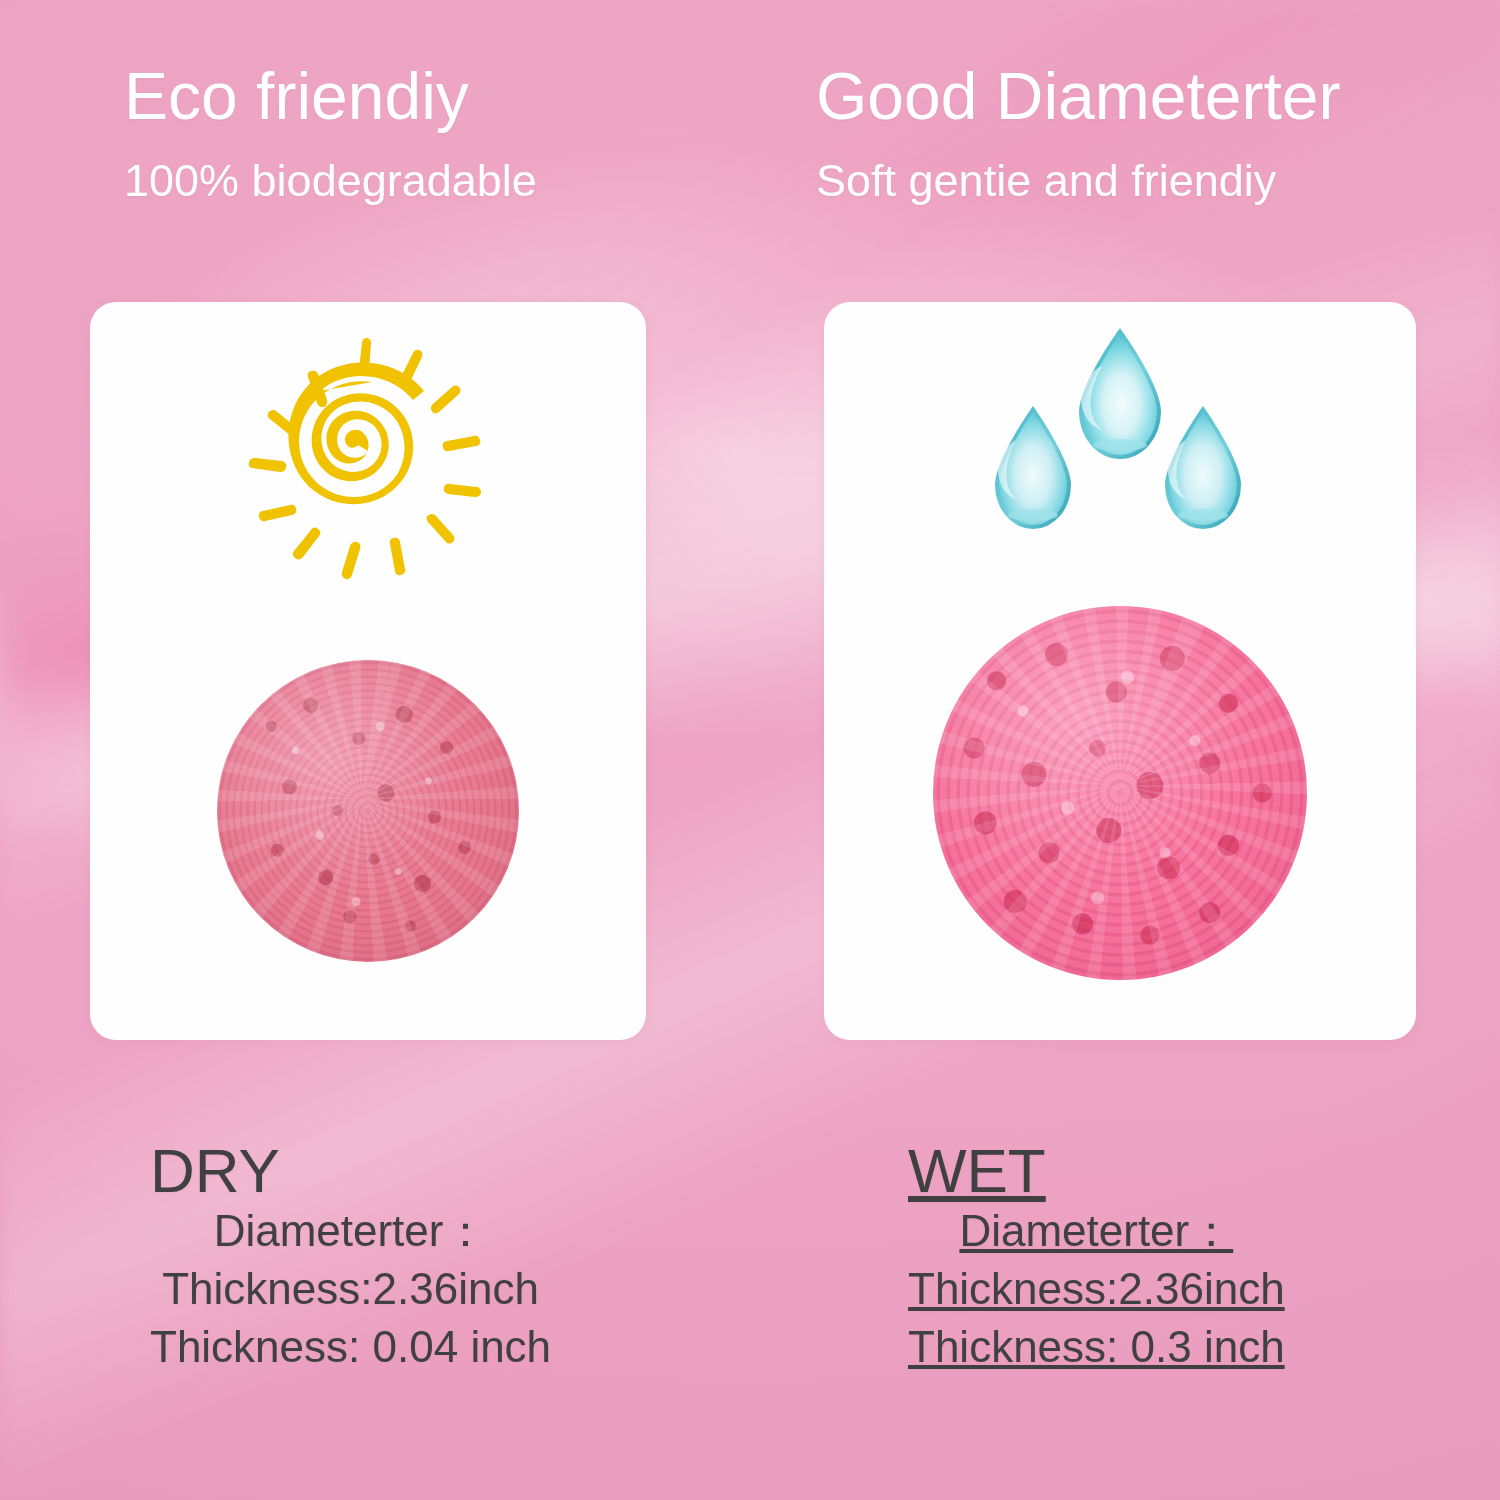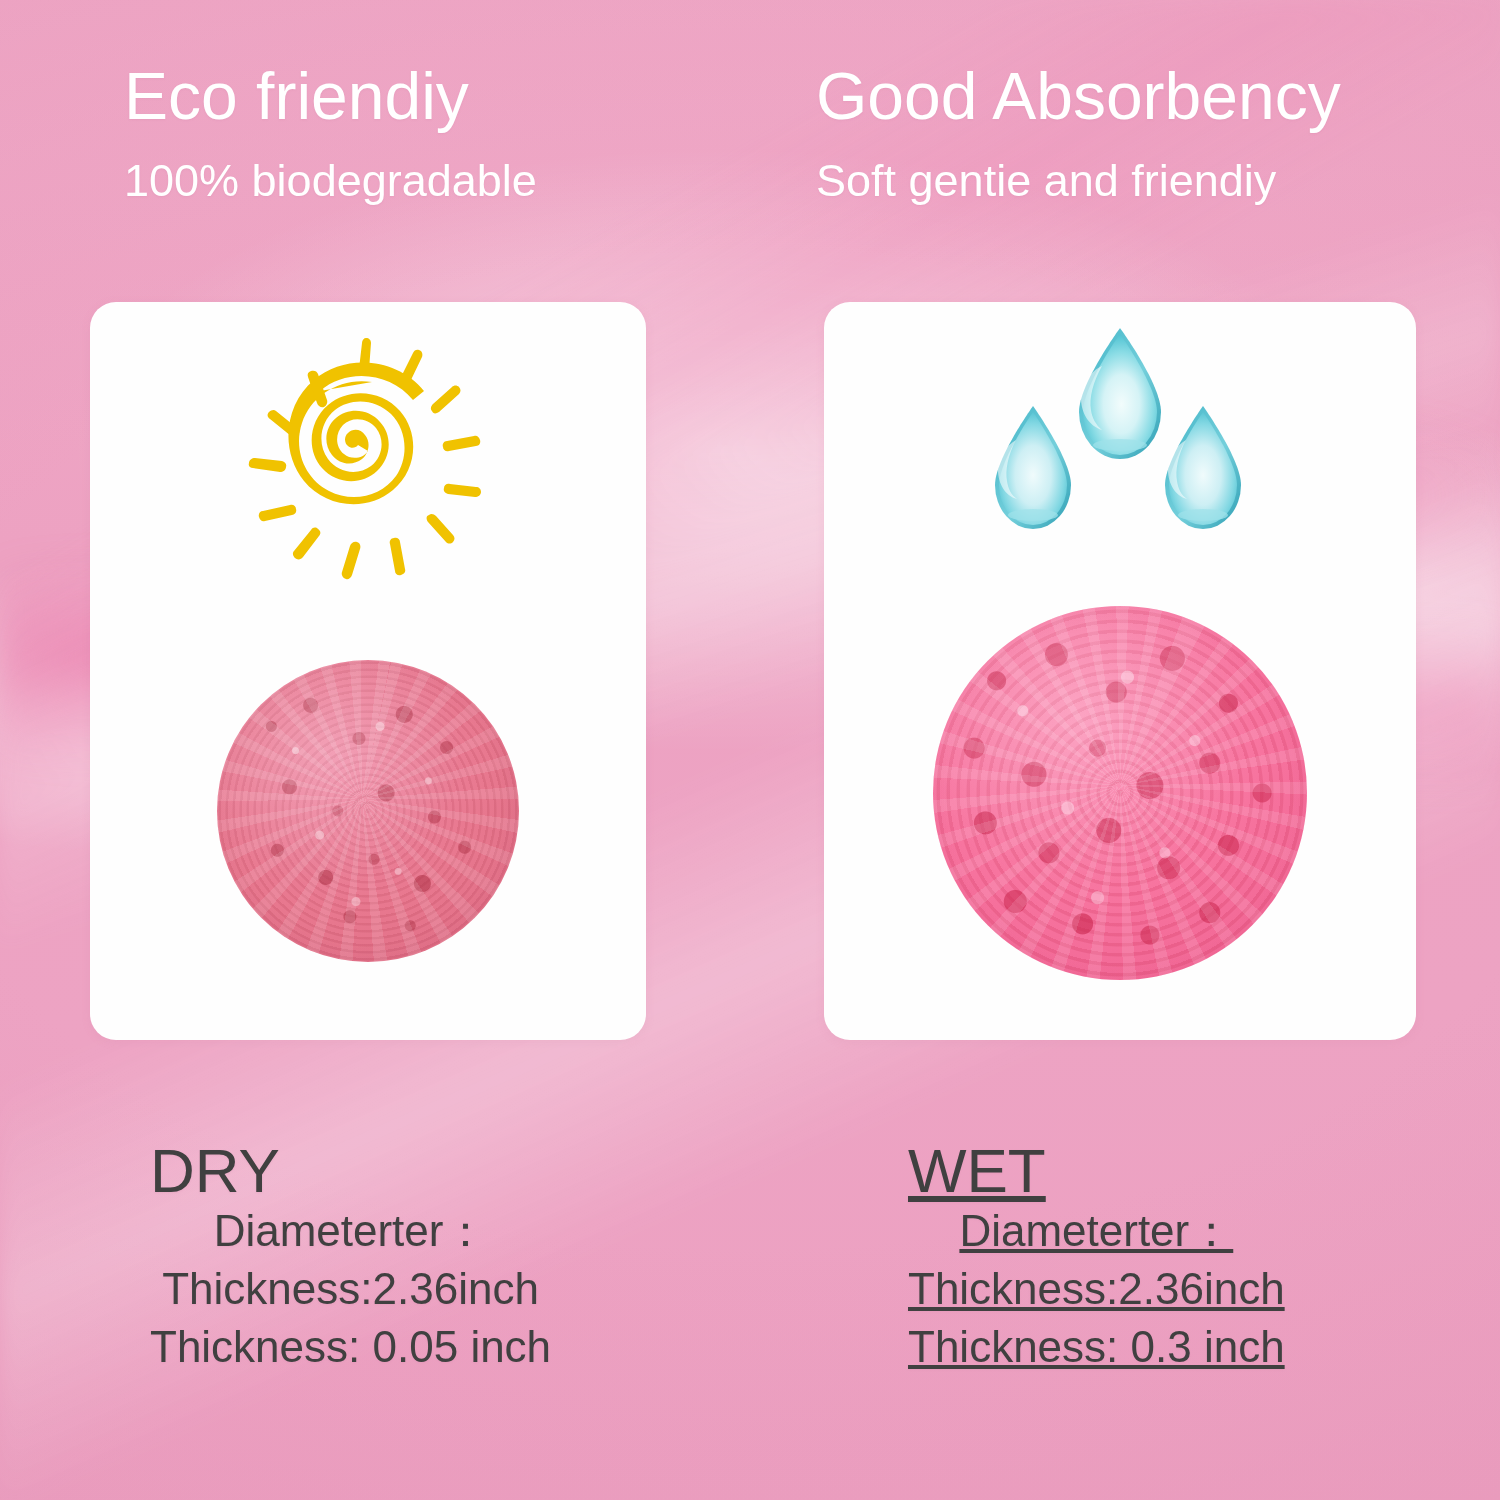--- a/index.html
+++ b/index.html
@@ -274,21 +274,21 @@
   <div class="bg-layer bg-silk-b"></div>
   <div class="bg-layer bg-streaks"></div>
   <div class="bg-layer bg-vignette"></div>
 
   <div class="header" id="header-left">
     <div class="h-title">Eco friendiy</div>
     <div class="h-sub">100% biodegradable</div>
   </div>
 
   <div class="header" id="header-right">
-    <div class="h-title">Good Absorbency</div>
+    <div class="h-title">Good Diameterter</div>
     <div class="h-sub">Soft gentie and friendiy</div>
   </div>
 
   <div class="card" id="card-dry">
 
     <div class="sun-wrap">
       <svg viewBox="0 0 270 270" xmlns="http://www.w3.org/2000/svg" aria-hidden="true">
         <g fill="#f0c200">
 
           <path d="M139 52c-31-5-61 13-70 41-9 27 3 56 27 68 23 12 52 6 67-15 13-19 11-46-5-62-15-15-40-17-56-4-15 12-18 34-7 49 10 14 30 17 43 7 12-9 14-27 5-38-8-10-24-12-33-3-8 8-8 22 1 29 7 6 19 5 24-3l-10-6c-2 3-7 4-10 1-4-3-4-10 0-13 5-5 13-4 17 2 6 7 4 18-3 24-9 7-22 6-30-4-9-11-7-28 4-37 13-11 33-9 44 4 13 14 11 36-3 49-16 15-41 13-55-3-16-18-13-47 6-63 21-18 54-15 72 6 20 23 17 59-7 79-26 22-67 18-89-9-24-30-20-76 10-101 32-27 83-22 110 11l-11 9c-23-28-66-32-93-9z"></path>
@@ -371,21 +371,21 @@
       <div class="s-pores2"></div>
       <div class="s-shade"></div>
     </div>
   </div>
 
   <div class="specs" id="specs-dry">
     <div class="s-label">DRY</div>
     <div class="s-lines">
       <div class="s-line">Diameterter：</div>
       <div class="s-line">Thickness:2.36inch</div>
-      <div class="s-line">Thickness: 0.05 inch</div>
+      <div class="s-line">Thickness: 0.04 inch</div>
     </div>
   </div>
 
   <div class="specs" id="specs-wet">
     <div class="s-label">WET</div>
     <div class="s-lines">
       <div class="s-line">Diameterter：</div>
       <div class="s-line">Thickness:2.36inch</div>
       <div class="s-line">Thickness: 0.3 inch</div>
     </div>

